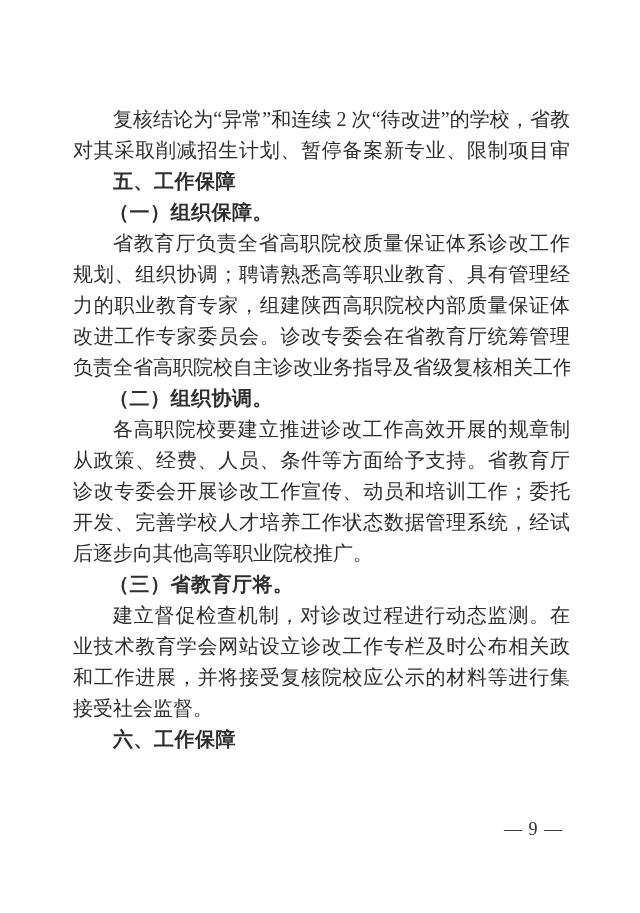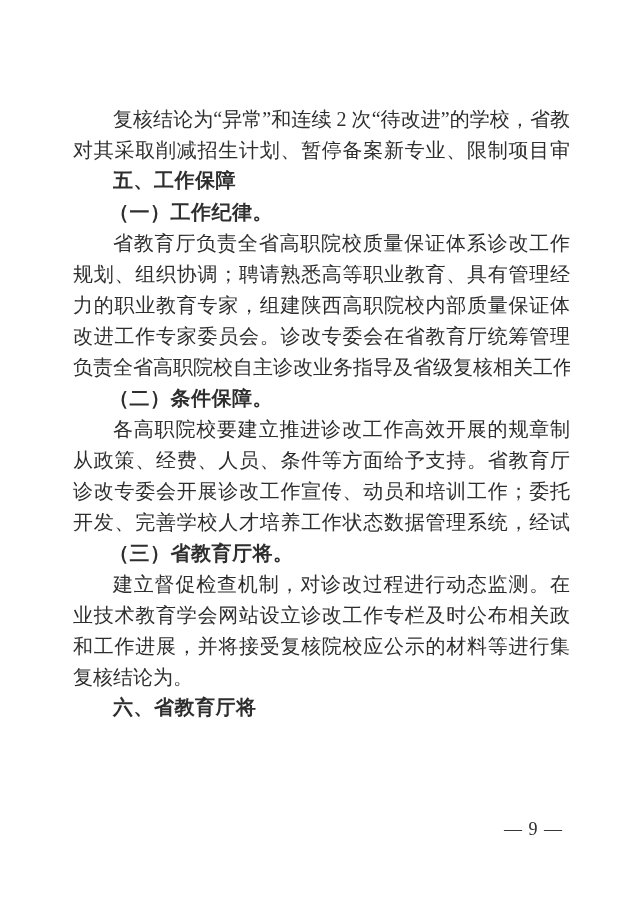--- a/index.html
+++ b/index.html
@@ -32,21 +32,21 @@
     text-justify: inter-character;
     white-space: nowrap;
   }
   .line.jfull {
     white-space: normal;
     text-align-last: justify;
   }
   .line.first { text-indent: 2em; }
   .h1 {
     height: 31px;
-    font-family: Liberation Mono, monospace;
+    font-family: Liberation Sans, sans-serif;
     font-weight: bold;
     text-indent: 2em;
     letter-spacing: 0.5px;
   }
   .h2 {
     height: 31px;
     font-family: "Liberation Serif", serif;
     font-weight: bold;
     text-indent: 1.8em;
     letter-spacing: 0.5px;
@@ -65,38 +65,39 @@
 </head>
 <body>
 
 <div class="page">
   <div class="content">
       <div class="para">
         <div class="line first jfull">复核结论为“异常”和连续 2 次“待改进”的学校，省教育厅将</div>
         <div class="line jfull">对其采取削减招生计划、暂停备案新专业、限制项目审报等限制</div>
       </div>
       <div class="h1">五、工作保障</div>
-      <div class="h2">（一）工作纪律。</div>
+      <div class="h2">（一）组织保障。</div>
       <div class="para">
         <div class="line first jfull">省教育厅负责全省高职院校质量保证体系诊改工作的统筹</div>
         <div class="line jfull">规划、组织协调；聘请熟悉高等职业教育、具有管理经验和公信</div>
         <div class="line jfull">力的职业教育专家，组建陕西高职院校内部质量保证体系诊断与</div>
         <div class="line jfull">改进工作专家委员会。诊改专委会在省教育厅统筹管理和指导下，</div>
         <div class="line">负责全省高职院校自主诊改业务指导及省级复核相关工作。</div>
       </div>
-      <div class="h2">（二）条件保障。</div>
+      <div class="h2">（二）组织协调。</div>
       <div class="para">
         <div class="line first jfull">各高职院校要建立推进诊改工作高效开展的规章制度，确保</div>
         <div class="line jfull">从政策、经费、人员、条件等方面给予支持。省教育厅指导省级</div>
         <div class="line jfull">诊改专委会开展诊改工作宣传、动员和培训工作；委托试点院校</div>
         <div class="line jfull">开发、完善学校人才培养工作状态数据管理系统，经试用、完善</div>
+        <div class="line">后逐步向其他高等职业院校推广。</div>
       </div>
       <div class="h2">（三）省教育厅将。</div>
       <div class="para">
         <div class="line first jfull">建立督促检查机制，对诊改过程进行动态监测。在陕西省职</div>
         <div class="line jfull">业技术教育学会网站设立诊改工作专栏及时公布相关政策文件</div>
         <div class="line jfull">和工作进展，并将接受复核院校应公示的材料等进行集中公布，</div>
-        <div class="line">复核结论为。</div>
+        <div class="line">接受社会监督。</div>
       </div>
-      <div class="h1">六、省教育厅将</div>
+      <div class="h1">六、工作保障</div>
     </div>
   <div class="page-number">— 9 —</div>
 </div>
 
 </body></html>

